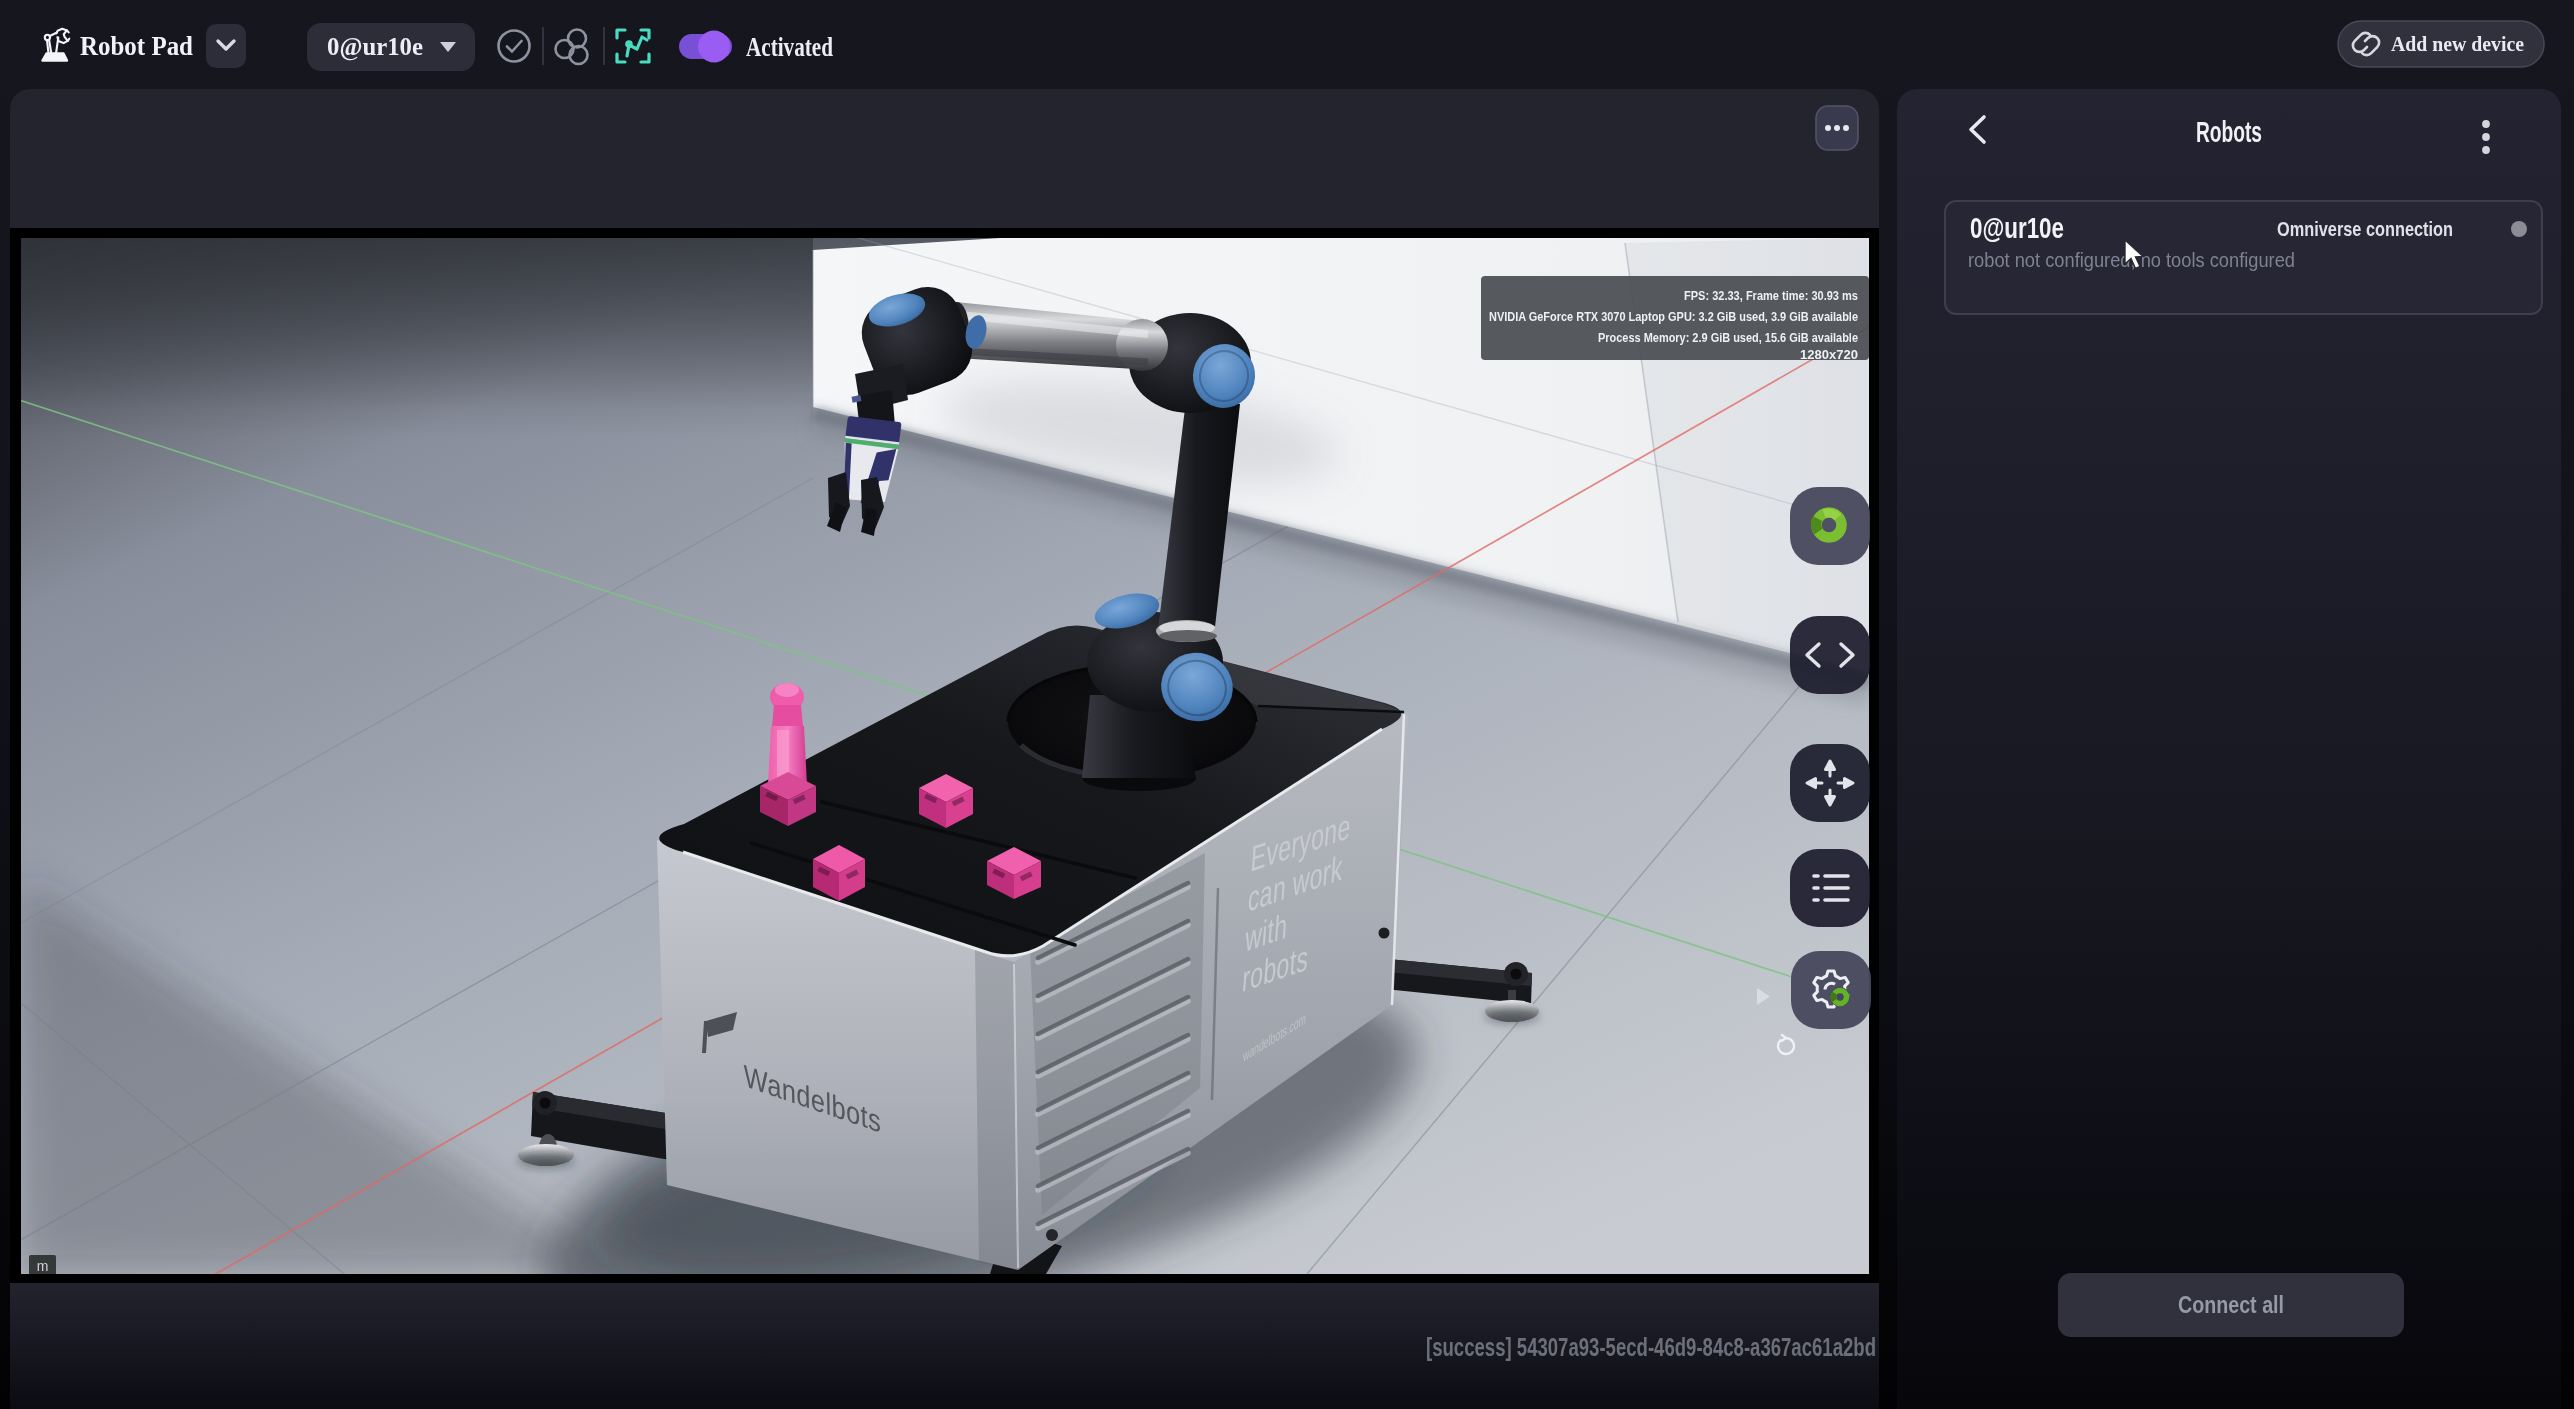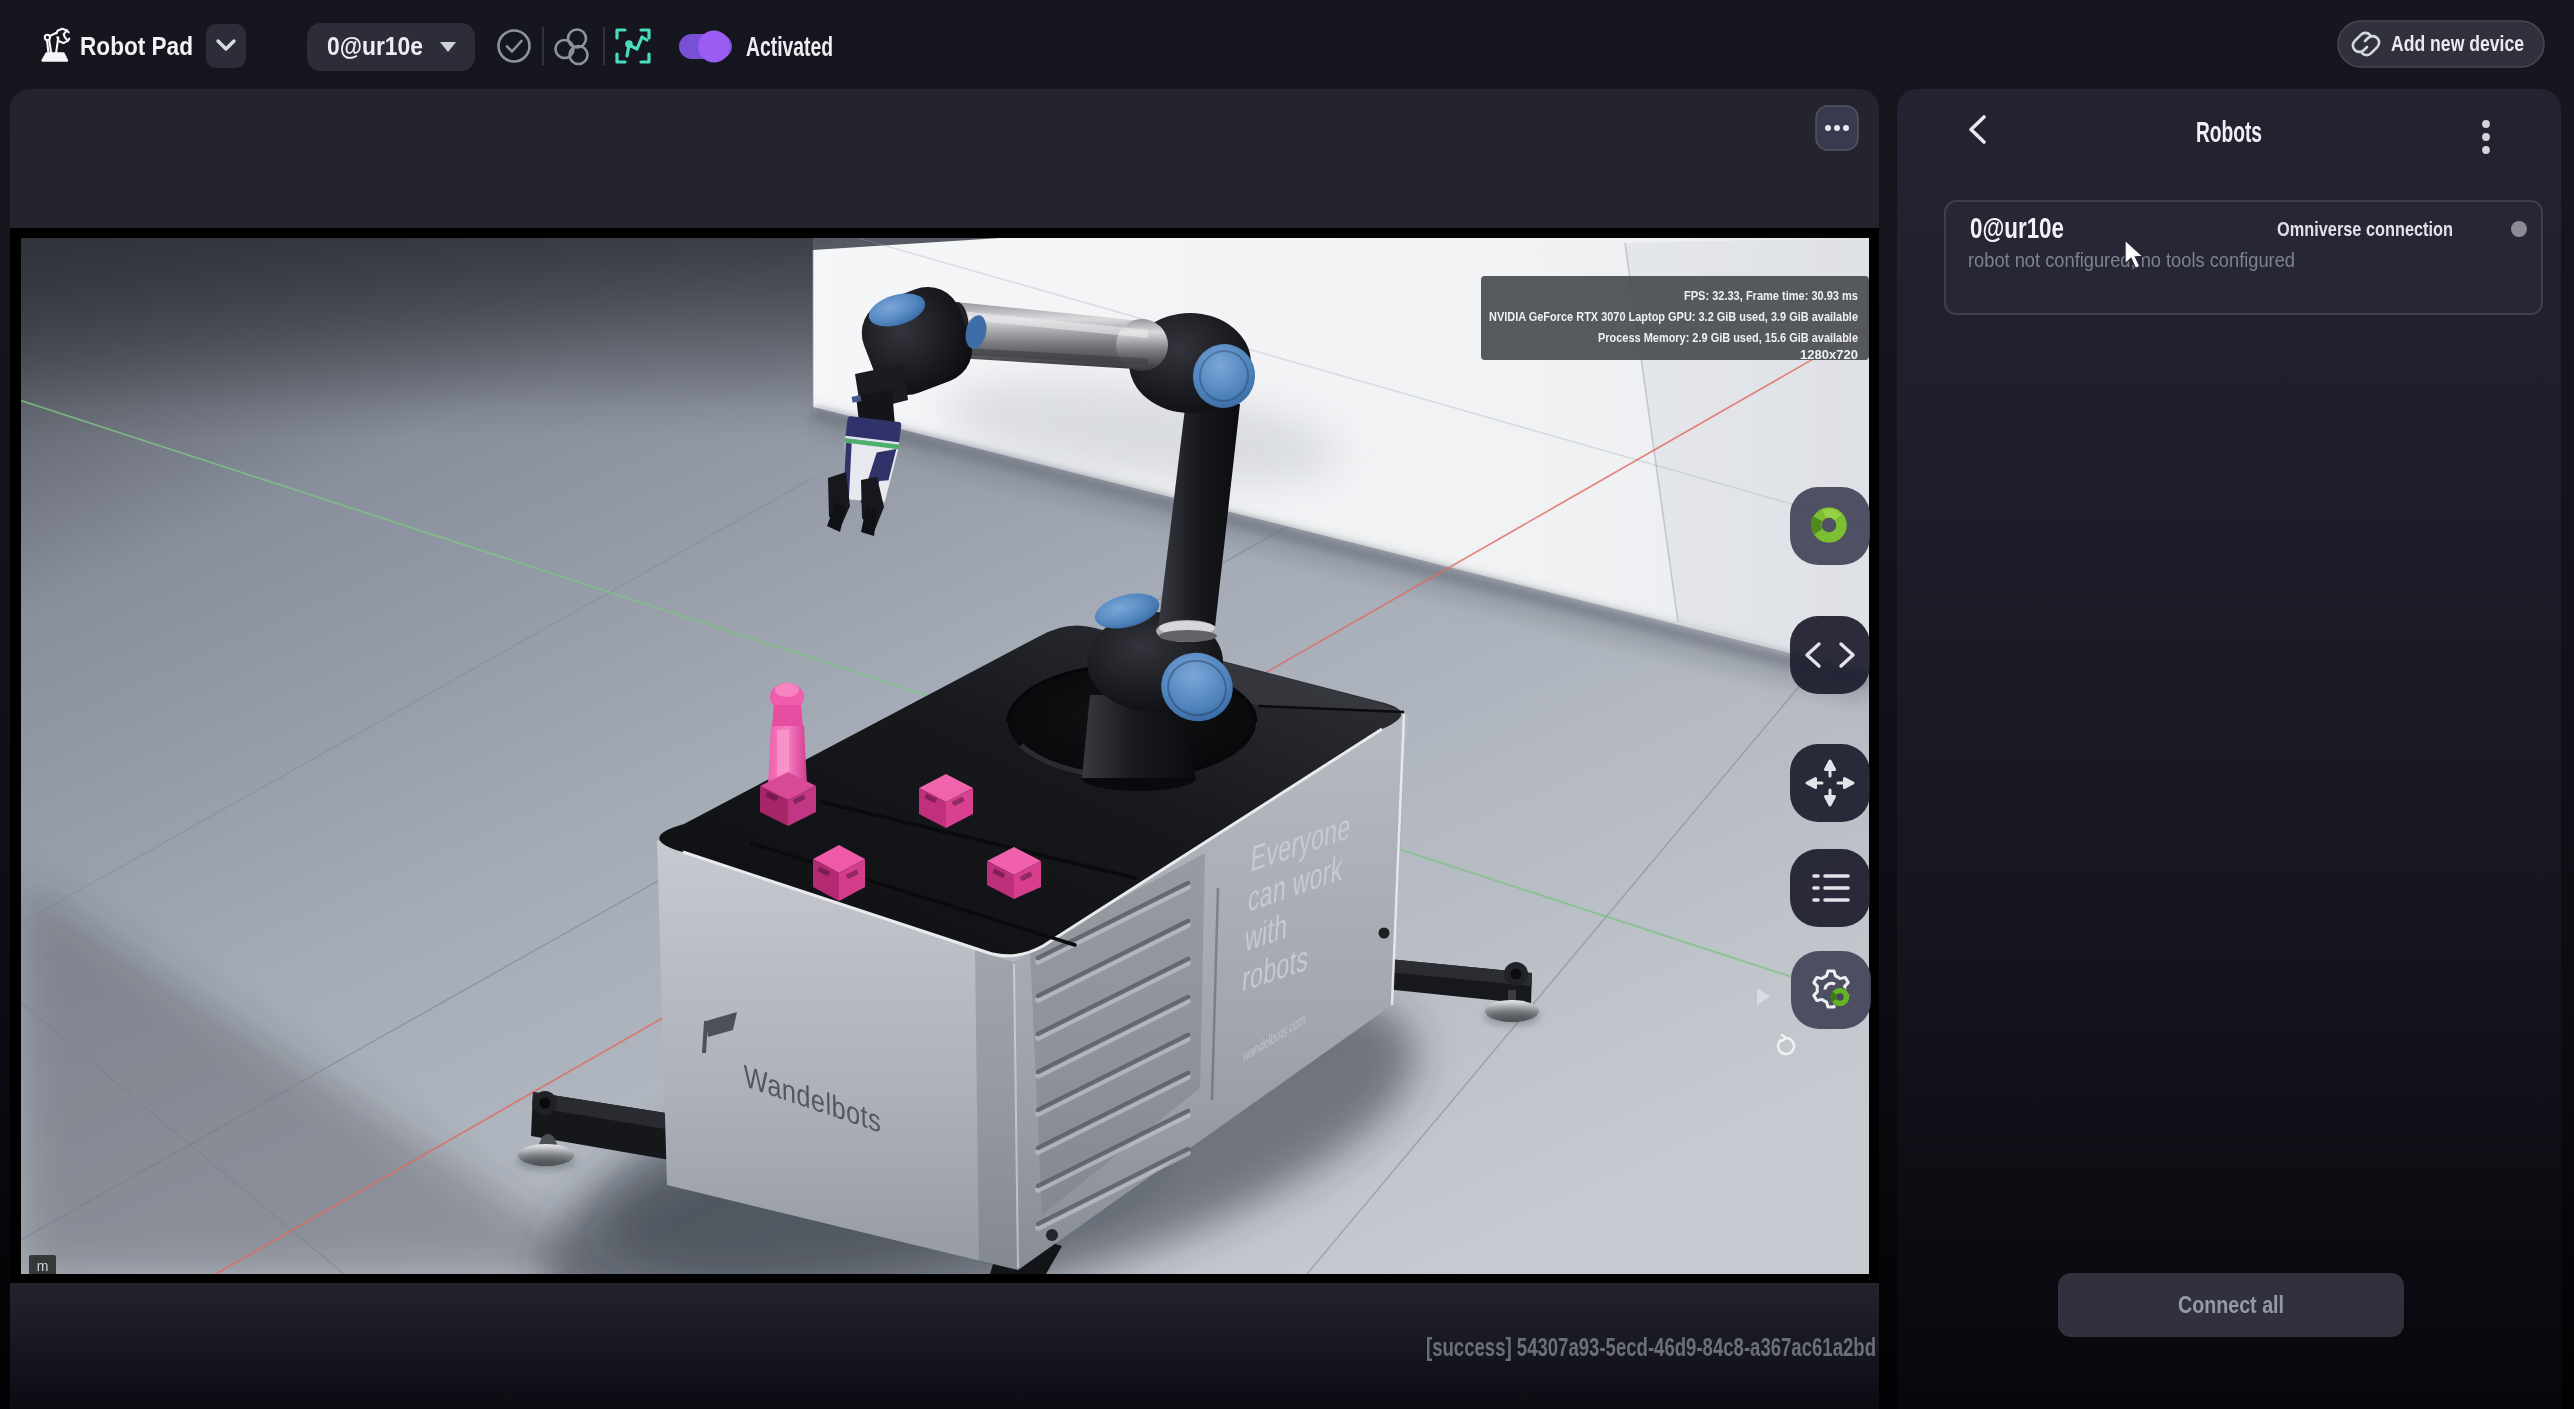--- a/index.html
+++ b/index.html
@@ -1,21 +1,21 @@
 <!DOCTYPE html>
 <html><head>
 <meta charset="utf-8">
 <style>
   html,body{margin:0;padding:0;background:#000;}
   #page{position:relative;width:2574px;height:1409px;overflow:hidden;
     background:linear-gradient(180deg,#16161f 0%,#14141d 30%,#0c0c13 70%,#020204 100%);
     font-family:"Liberation Sans", sans-serif;}
   .abs{position:absolute;}
   
-  #topbar{left:0;top:0;width:2574px;height:89px;}
+  #topbar{left:0;top:0;width:2574px;height:89px;font-family:Liberation Serif, serif;}
   
   #vp{left:10px;top:89px;width:1869px;height:1320px;border-radius:20px 20px 0 0;
       background:#24242f;overflow:hidden;}
   #vp-black{position:absolute;left:0;top:139px;width:1869px;height:1055px;background:#000;}
   #vp-bottom{position:absolute;left:0;top:1194px;width:1869px;height:126px;
       background:linear-gradient(180deg,#23232e 0%,#1a1a24 40%,#0b0b12 100%);}
   #status{position:absolute;left:0;top:0;}
   
   #sb{left:1897px;top:89px;width:664px;height:1320px;border-radius:20px 20px 0 0;
       background:linear-gradient(180deg,#232331 0%,#1e1e2b 30%,#16161f 62%,#0b0b12 88%,#07070b 100%);}

